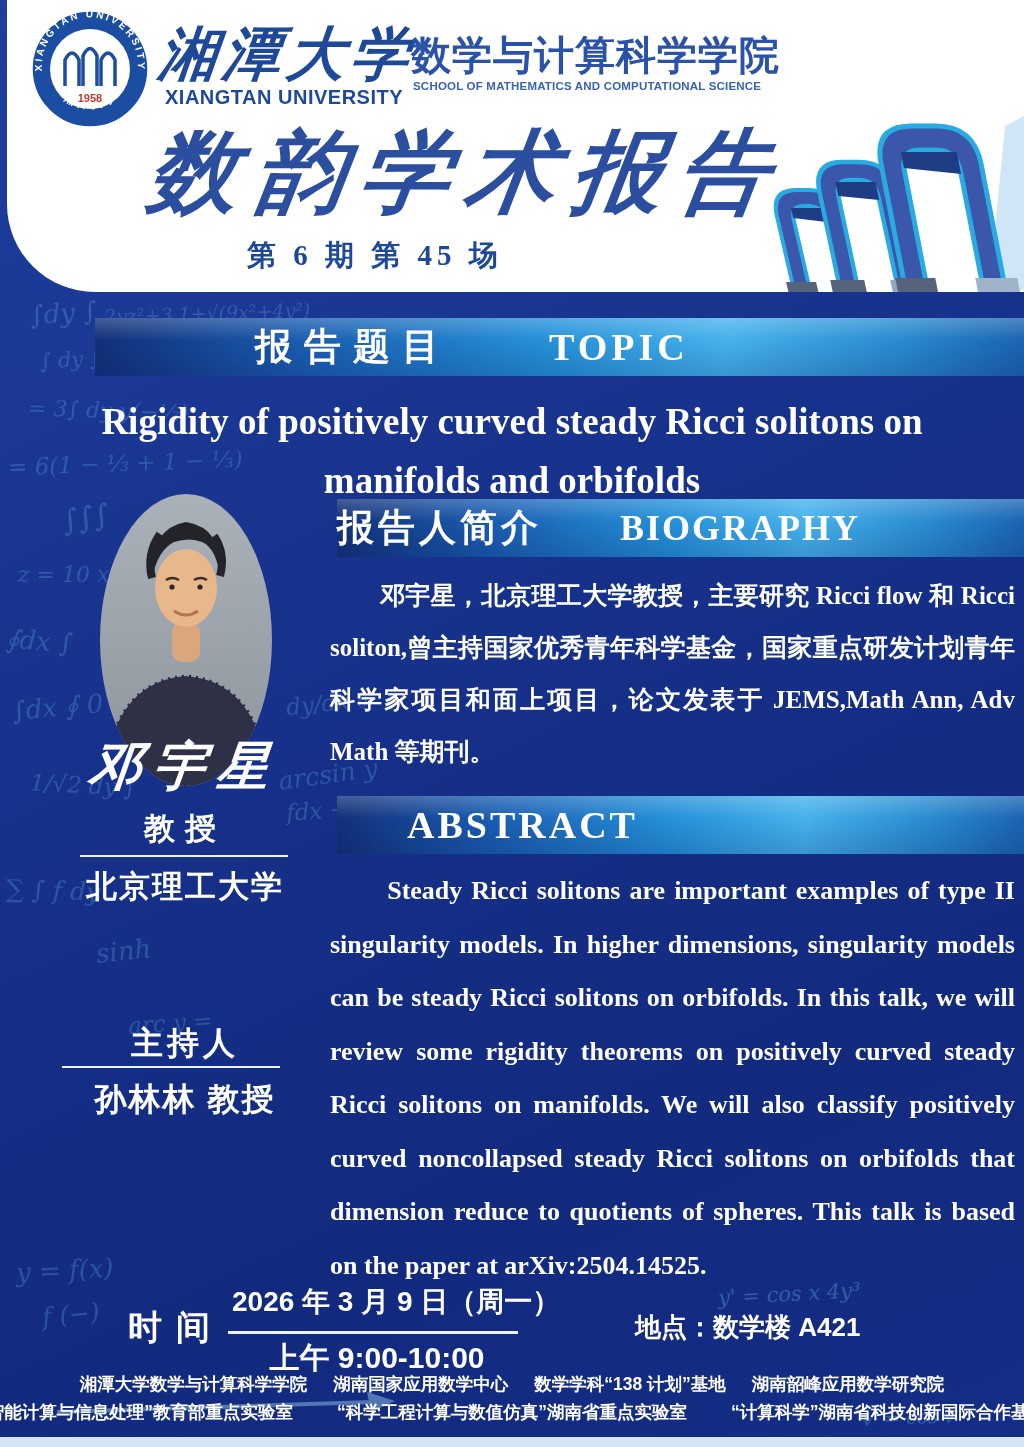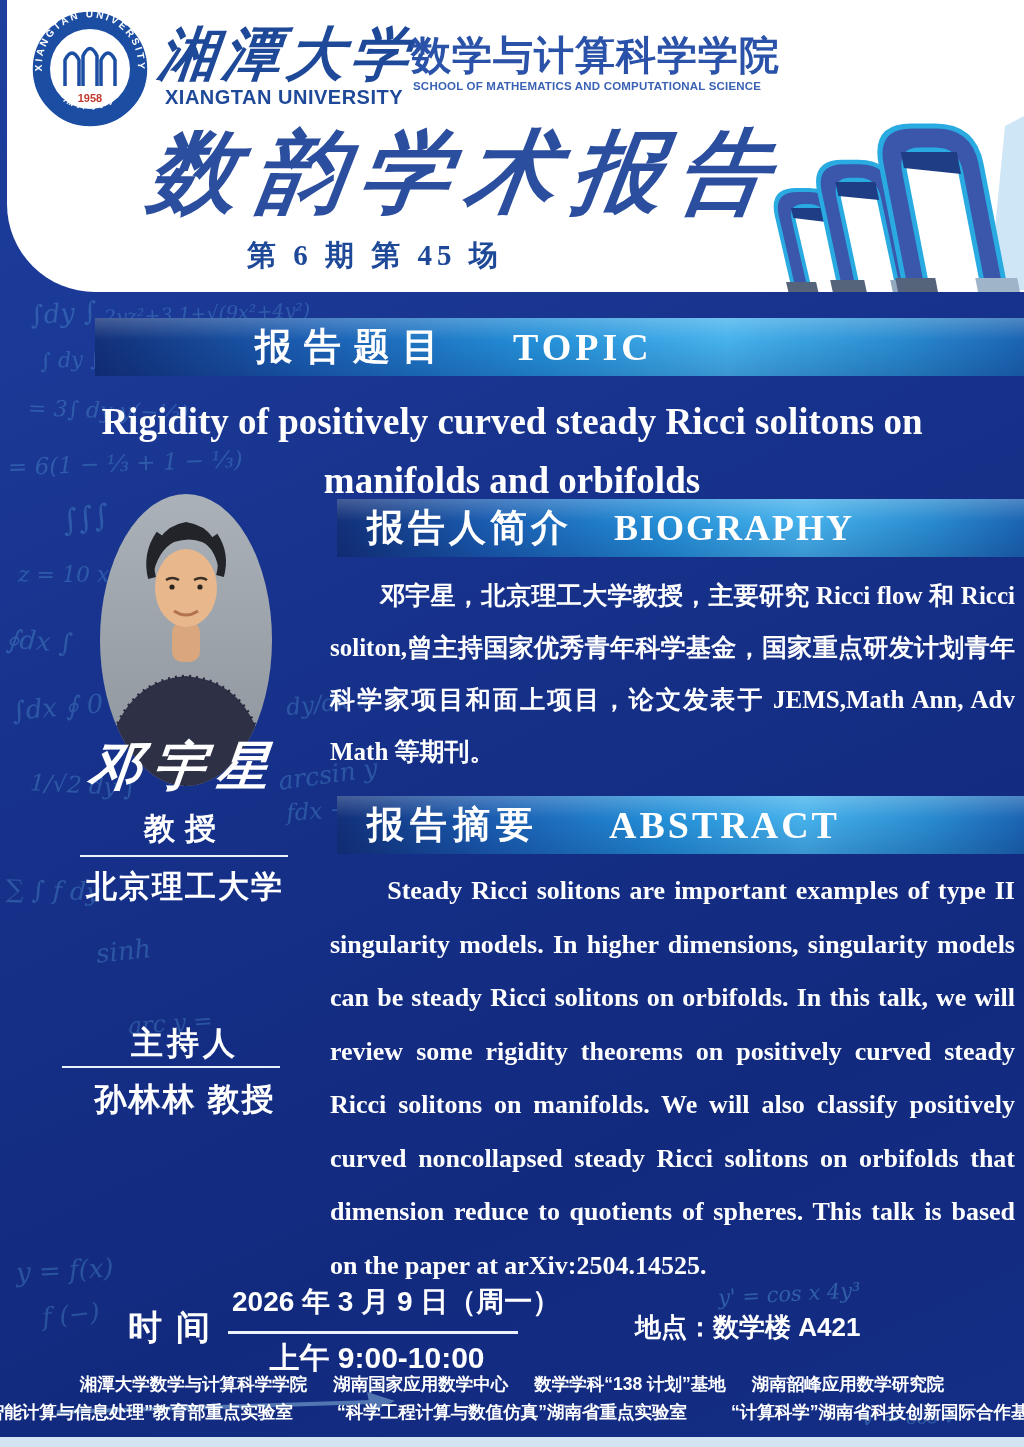--- a/index.html
+++ b/index.html
@@ -39,31 +39,31 @@
   .univ-en{position:absolute;left:158px;top:86px;font-size:20px;font-weight:bold;color:#1e4898;letter-spacing:.5px;}
   .school-cn{position:absolute;left:404px;top:28px;font-size:40px;font-weight:bold;color:#2a52a8;letter-spacing:1px;}
   .school-en{position:absolute;left:406px;top:80px;font-size:11.5px;font-weight:bold;color:#3a62b4;letter-spacing:.2px;}
   .series-title{position:absolute;left:142px;top:112px;font-size:90px;font-weight:bold;font-style:italic;
     letter-spacing:16px;color:#2b4f9e;font-family:"DejaVu Serif",serif;transform:skewX(-8deg);}
   .session{position:absolute;left:240px;top:236px;width:440px;text-align:left;font-size:29px;font-weight:bold;
     color:#1e4898;letter-spacing:5px;font-family:"Liberation Serif","DejaVu Serif",serif;}
   .gate{position:absolute;left:742px;top:112px;width:275px;height:180px;}
   
   .banner{position:absolute;height:58px;display:flex;align-items:center;z-index:2;
-    background:linear-gradient(90deg,#123079 0%,#1a5cb0 22%,#2490d8 48%,#46b2ec 68%,#2a8cd0 86%,#1b64b2 100%);}
+    background:linear-gradient(90deg,#123079 0%,#1a5cb0 22%,#2490d8 48%,#46b2ec 68%,#2a8cd0 86%,#1b64b2 100%);gap:36px;}
   .banner::after{content:"";position:absolute;inset:0;
     background:linear-gradient(180deg,rgba(255,255,255,.22) 0%,rgba(255,255,255,0) 38%,rgba(6,20,80,.18) 100%);}
   .banner-cn{position:relative;z-index:1;color:#fff;font-size:37px;font-weight:bold;letter-spacing:12px;white-space:nowrap;}
   .banner-en{position:relative;z-index:1;color:#fff;font-size:38px;font-weight:bold;letter-spacing:4px;
     font-family:"Liberation Serif","DejaVu Serif",serif;white-space:nowrap;}
   .banner-topic{left:95px;top:318px;width:929px;}
   .banner-topic .banner-cn{margin-left:160px;}
   .banner-topic .banner-en{margin-left:62px;}
   .banner-bio{left:337px;top:499px;width:687px;}
-  .banner-bio .banner-cn{margin-left:30px;letter-spacing:4px;}
+  .banner-bio .banner-cn{letter-spacing:4px;}
   .banner-bio .banner-en{margin-left:42px;font-size:36px;letter-spacing:2px;}
   .banner-abs{left:337px;top:796px;width:687px;}
   .banner-abs .banner-cn{margin-left:30px;letter-spacing:6px;}
   .banner-abs .banner-en{margin-left:70px;letter-spacing:3px;}
   
   .talk-title{position:absolute;left:40px;top:392px;width:944px;text-align:center;color:#fff;
     font-size:37px;font-weight:bold;line-height:1.6;font-family:"Liberation Serif","DejaVu Serif",serif;z-index:2;}
   .bio-text{position:absolute;left:330px;top:570px;width:685px;color:#fff;font-size:25px;font-weight:bold;
     line-height:52px;text-align:justify;text-indent:2em;font-family:"Liberation Serif","DejaVu Serif",serif;z-index:2;}
   .abs-text{position:absolute;left:330px;top:864px;width:685px;color:#fff;font-size:26px;font-weight:bold;
@@ -219,21 +219,20 @@
   <div class="rule rule-speaker"></div>
   <div class="speaker-affil">北京理工大学</div>
 
   <div class="banner banner-bio">
     <span class="banner-cn">报告人简介</span>
     <span class="banner-en">BIOGRAPHY</span>
   </div>
   <div class="bio-text">邓宇星，北京理工大学教授，主要研究 Ricci flow 和 Ricci soliton,曾主持国家优秀青年科学基金，国家重点研发计划青年科学家项目和面上项目，论文发表于 JEMS,Math Ann, Adv Math 等期刊。</div>
 
   <div class="banner banner-abs">
-    <span class="banner-cn">报告摘要</span>
     <span class="banner-en">ABSTRACT</span>
   </div>
   <div class="abs-text">Steady Ricci solitons are important examples of type II singularity models. In higher dimensions, singularity models can be steady Ricci solitons on orbifolds. In this talk, we will review some rigidity theorems on positively curved steady Ricci solitons on manifolds. We will also classify positively curved noncollapsed steady Ricci solitons on orbifolds that dimension reduce to quotients of spheres. This talk is based on the paper at arXiv:2504.14525.</div>
 
   <div class="host-label">主持人</div>
   <div class="rule rule-host"></div>
   <div class="host-name">孙林林  教授</div>
 
   <div class="time-label">时间</div>
   <div class="date-line">2026 年 3 月 9 日（周一）</div>

